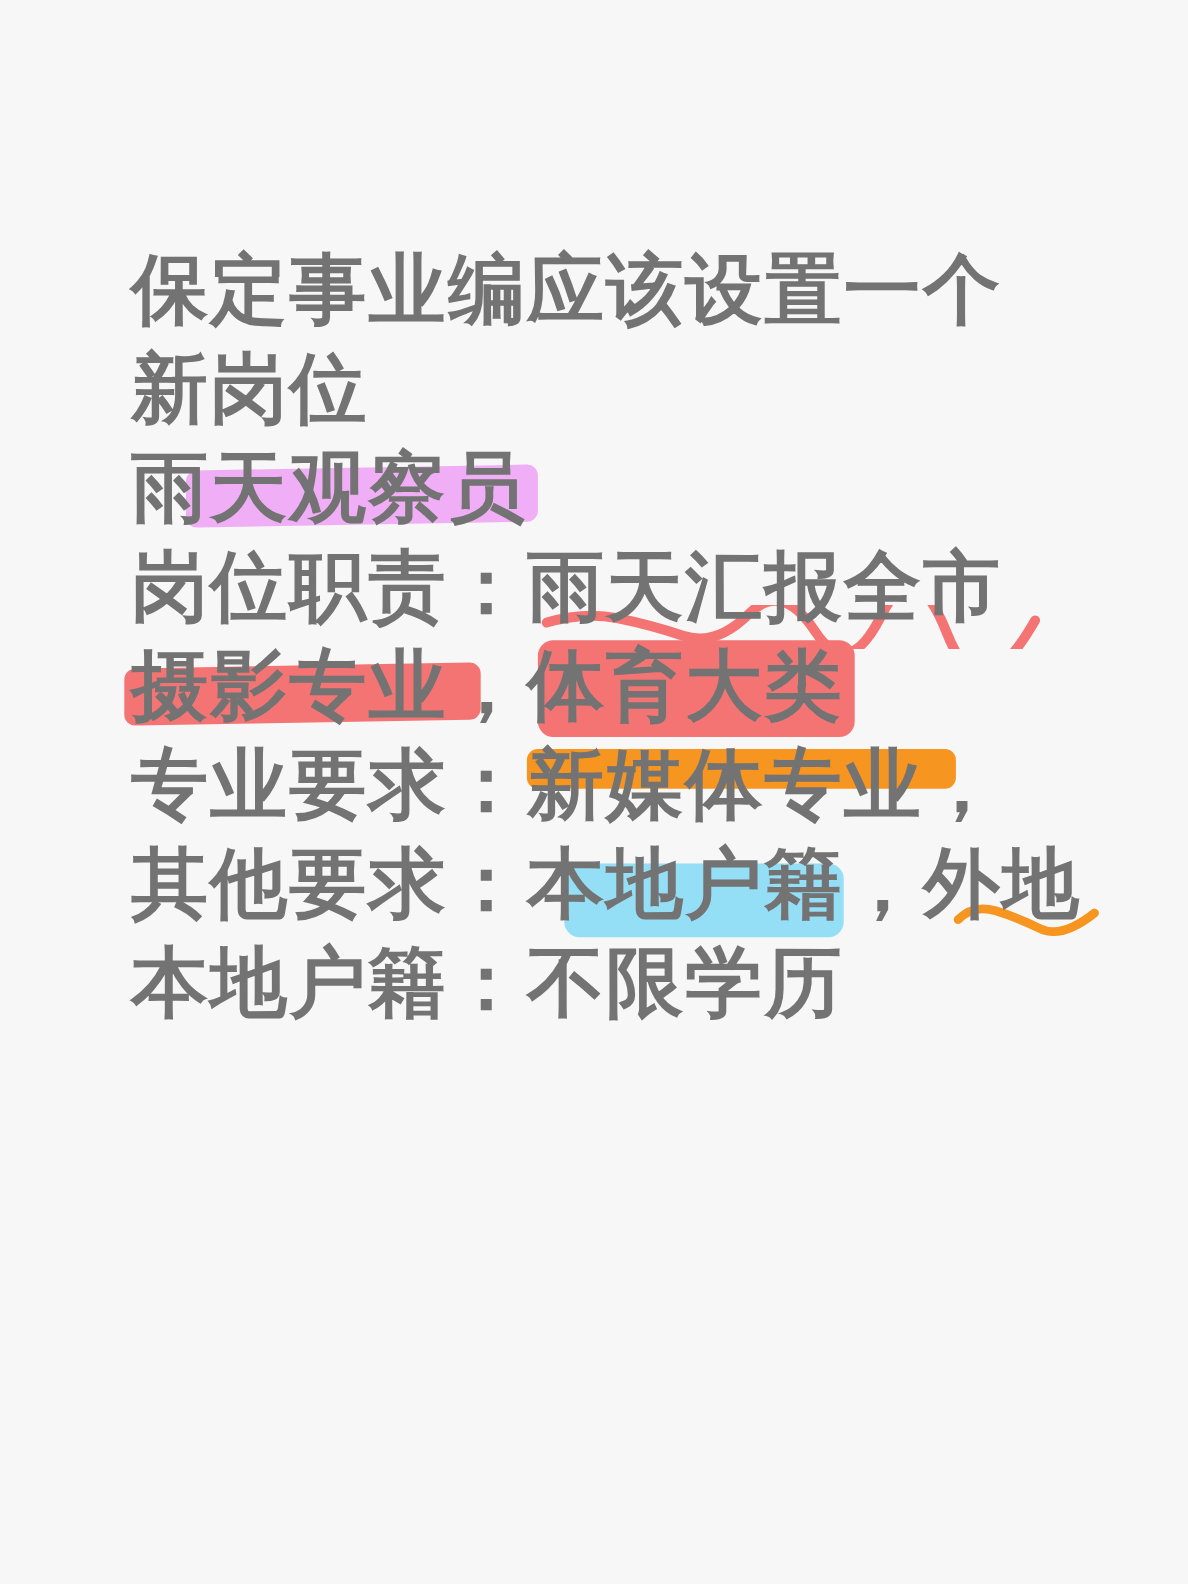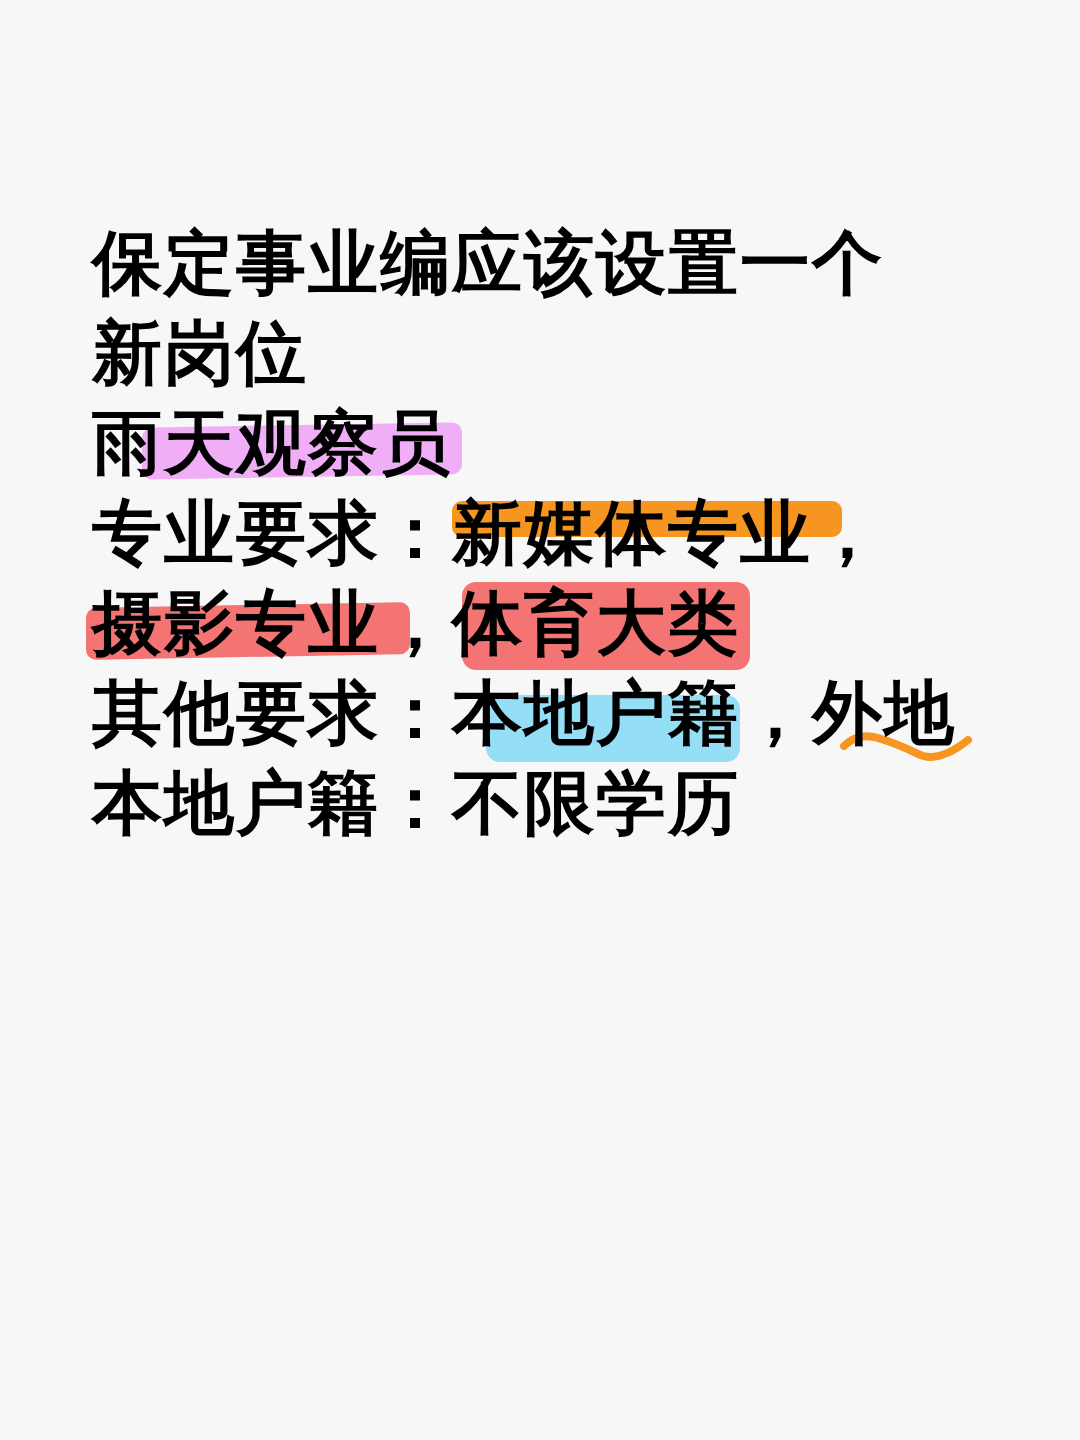--- a/index.html
+++ b/index.html
@@ -10,23 +10,24 @@
   }
   .content {
     position:absolute; left:92px; top:218px; width:920px;
   }
   .line {
     position:relative;
     height:90px;
     font-size:70px;
     font-weight:bold;
     line-height:90px;
-    color:#000000;
+    color:#737373;
     white-space:nowrap;
     letter-spacing:2px;
+    margin-left:27px;
   }
   .seg { position:relative; display:inline-block; z-index:1; }
   .hl { position:relative; display:inline-block; }
   .hl::before {
     content:""; position:absolute; z-index:-1; border-radius:10px;
   }
   .hl.purple::before { left:50px; right:-10px; top:30%; bottom:12%; background:#efaef5; transform:skewY(-1deg); }
   .hl.orange-bar::before { left:0px; right:-30px; top:14%; bottom:46%; background:#f6951f; }
   .hl.red-bar::before { left:-6px; right:-30px; top:30%; bottom:12%; background:#f47474; transform:skewY(-1deg); }
   .hl.red-box::before { left:10px; right:-10px; top:4%; bottom:-2%; background:#f47474; border-radius:14px; }
@@ -44,26 +45,32 @@
   </div>
   <div class="line">
     <span class="seg">新岗位</span>
   </div>
   <div class="line">
     <span class="seg hl purple">
       <span>雨天观察员</span>
     </span>
   </div>
 
+  <div class="line">
+    <span class="seg">岗位职责：</span><span class="seg">雨天汇报全市</span>
+    <svg class="wavy" style="left:372px; top:62px;" width="460" height="40" viewBox="0 0 460 40">
+      <path d="M6 16 Q40 6 70 12 T130 28 T190 8 T250 24 T310 10 T370 26 T450 14" stroke="#f47474" stroke-width="9" fill="none" stroke-linecap="round"></path>
+    </svg>
+  </div>
 
   <div class="line">
-    <span class="seg">专业要求：</span><span class="seg hl orange-bar"><span>新媒体专业</span></span><span class="seg">，</span>
+    <span class="seg hl red-bar"><span>摄影专业</span></span><span class="seg">，</span><span class="seg hl red-box"><span>体育大类</span></span>
   </div>
   <div class="line">
-    <span class="seg hl red-bar"><span>摄影专业</span></span><span class="seg">，</span><span class="seg hl red-box"><span>体育大类</span></span>
+    <span class="seg">专业要求：</span><span class="seg hl orange-bar"><span>新媒体专业</span></span><span class="seg">，</span>
   </div>
 
   <div class="line">
     <span class="seg">其他要求：</span><span class="seg hl blue"><span>本地户籍</span></span><span class="seg">，</span><span class="seg">外地</span>
     <svg class="wavy" style="left:746px; top:58px;" width="140" height="40" viewBox="0 0 140 40">
       <path d="M6 20 Q20 6 40 12 T80 28 T130 14" stroke="#f6951f" stroke-width="8" fill="none" stroke-linecap="round"></path>
     </svg>
   </div>
 
   <div class="line">

